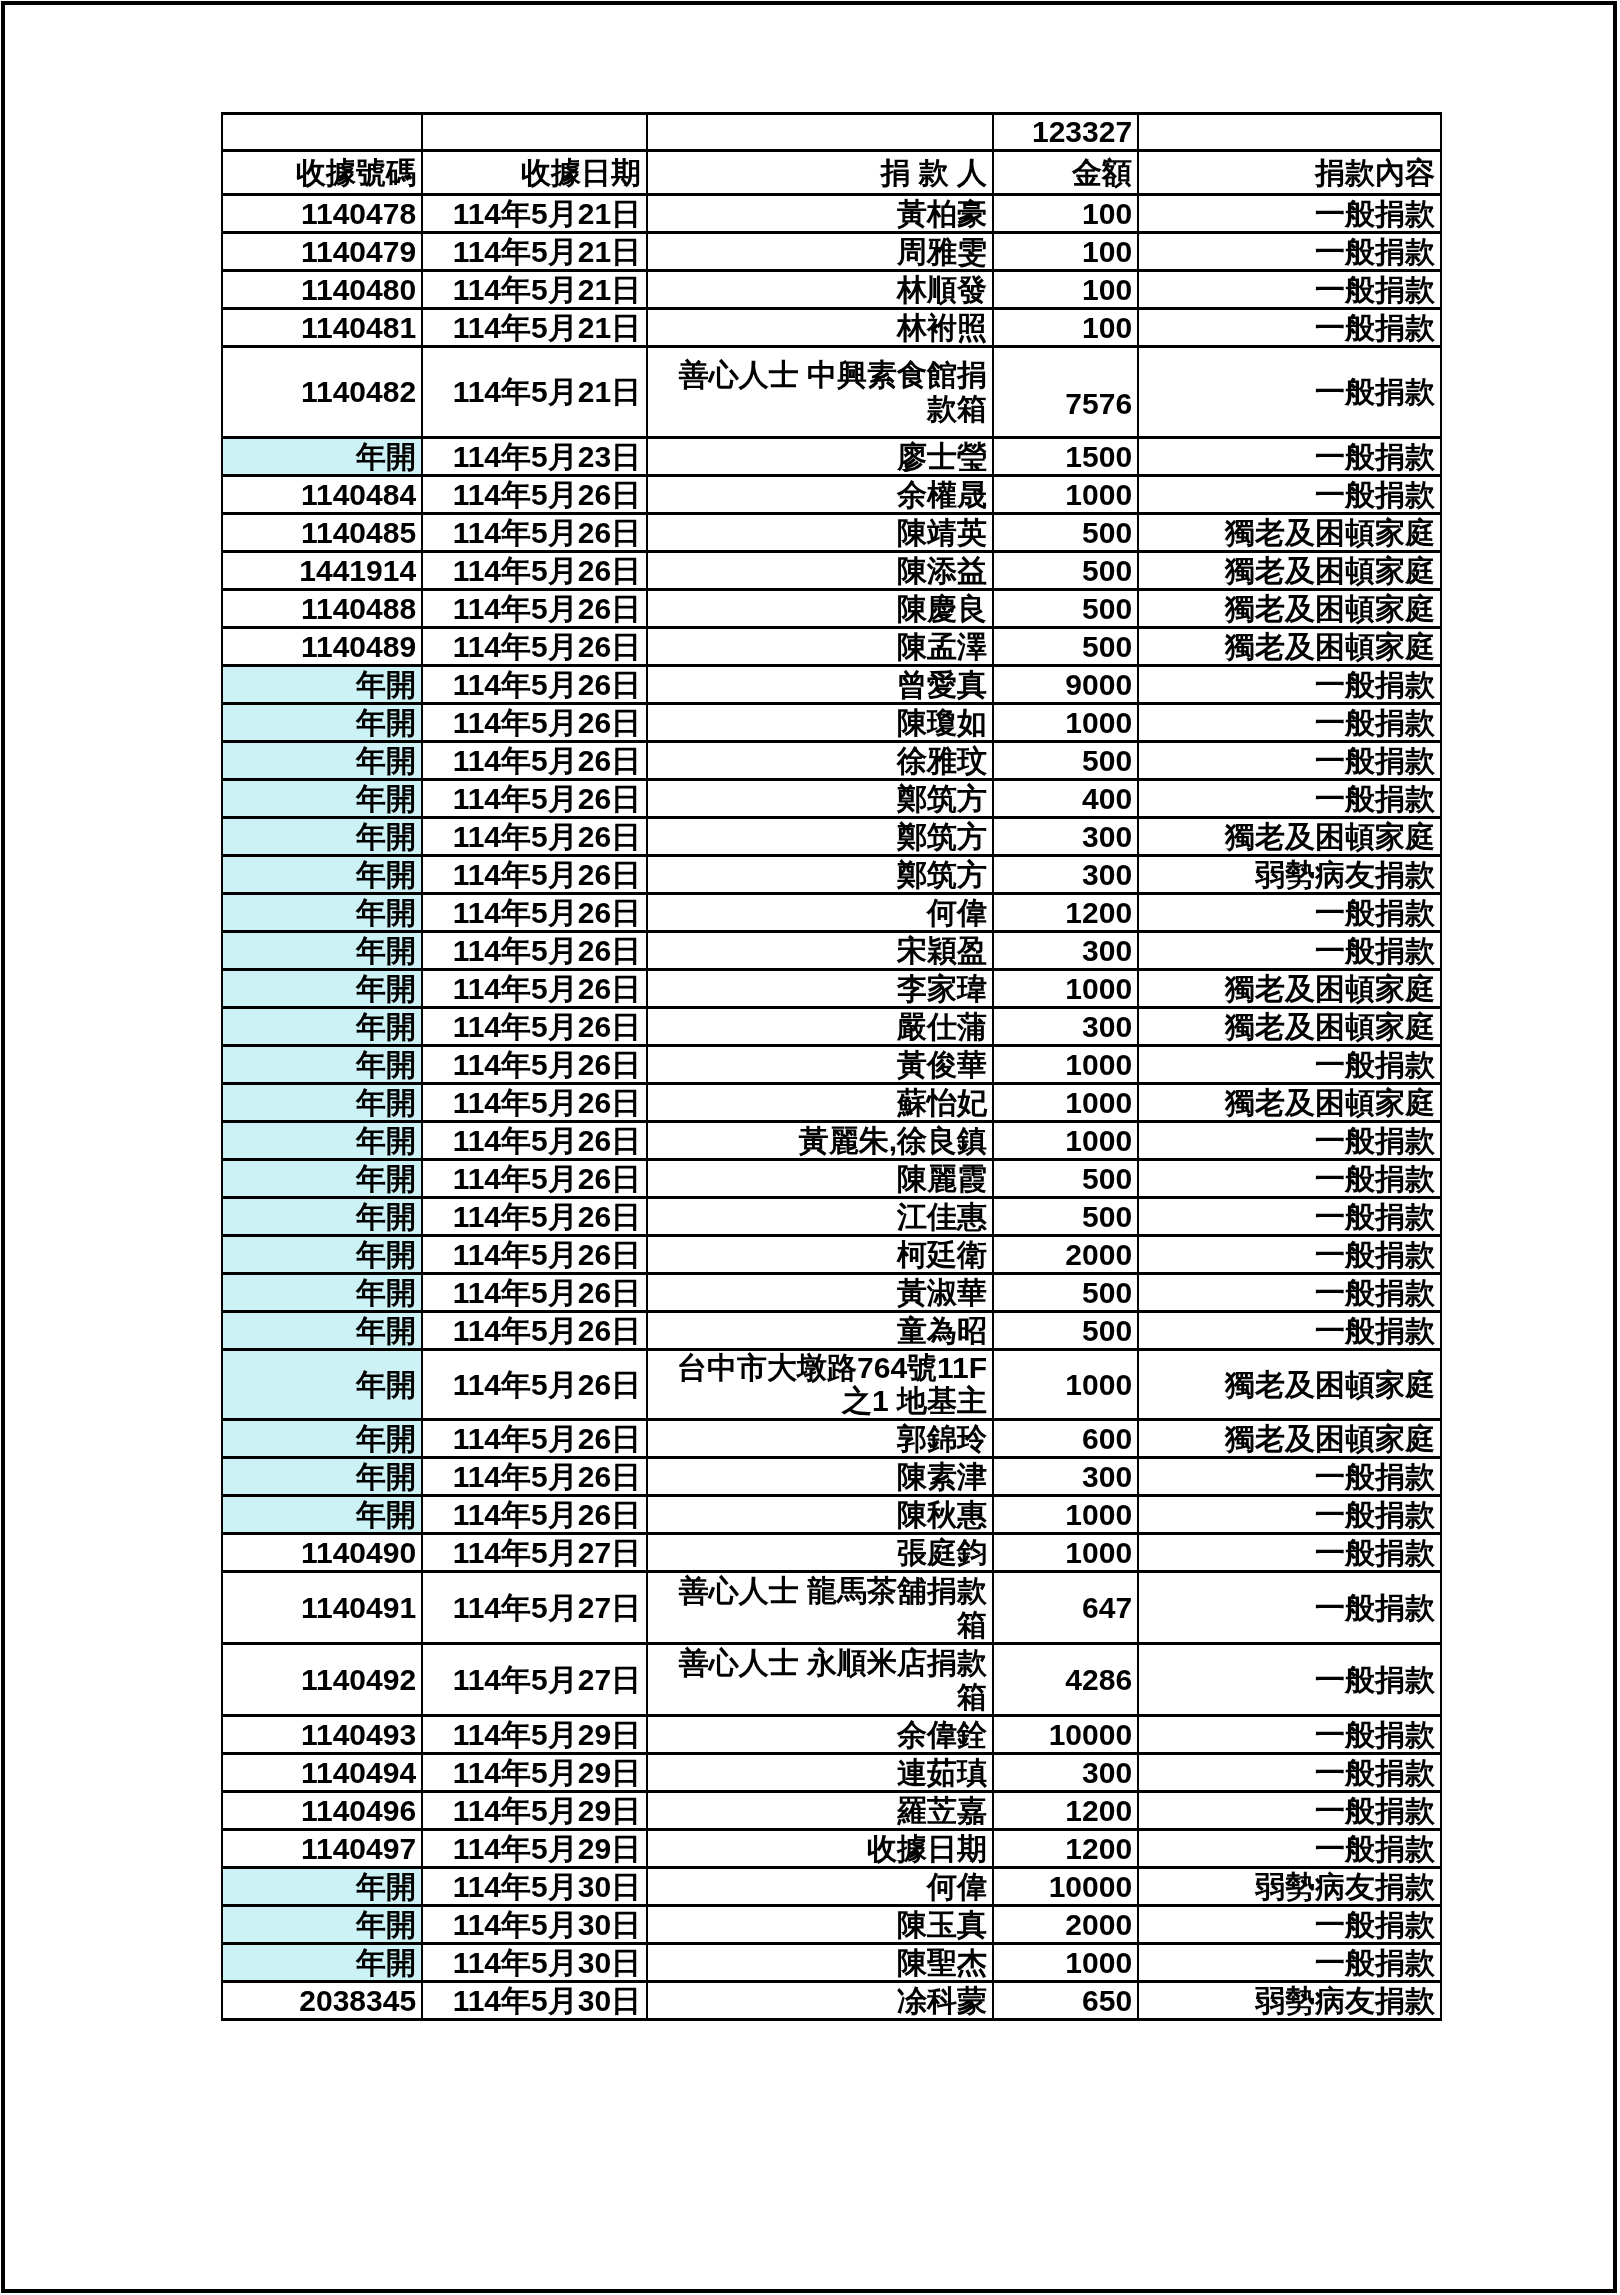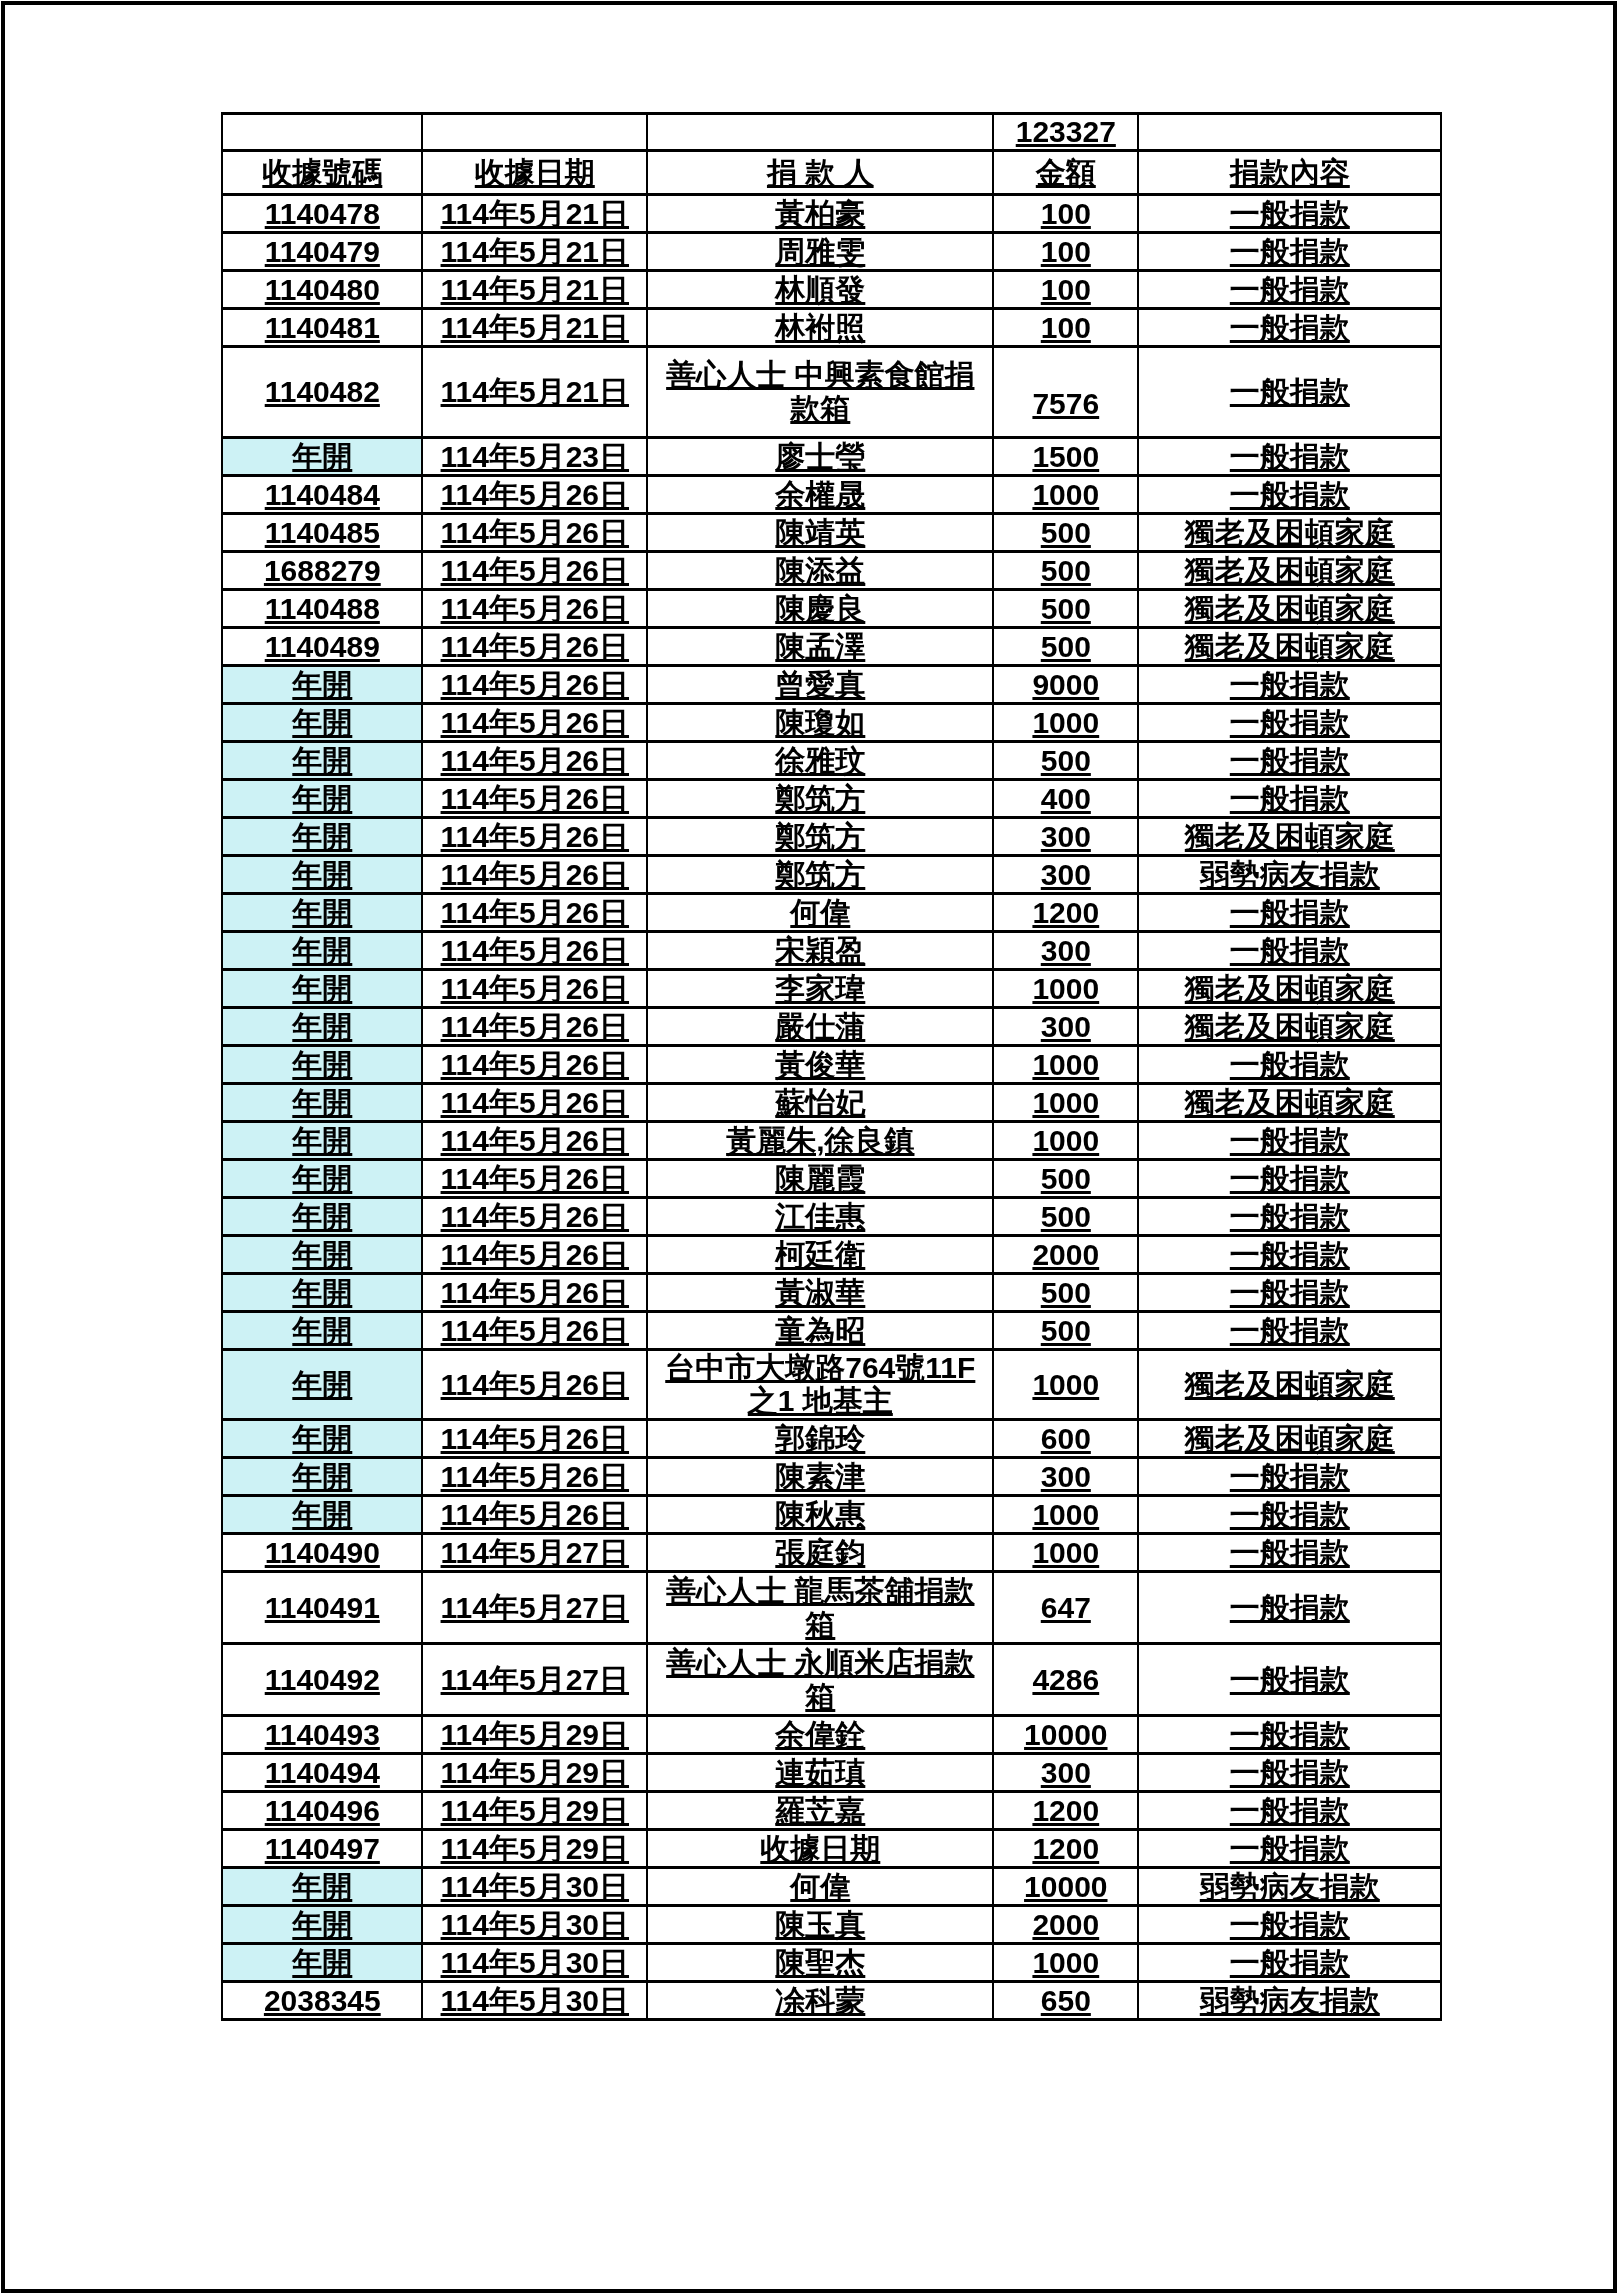--- a/index.html
+++ b/index.html
@@ -10,22 +10,21 @@
     font-family:"Liberation Sans","DejaVu Sans",sans-serif;
     font-weight:bold;color:#000;
   }
   .page-frame{
     position:absolute;left:1.3px;top:1.3px;width:1608px;height:2284px;
     border:4.6px solid #000;
   }
   table.donations{
     position:absolute;left:216px;top:107px;width:1219px;
     border-collapse:collapse;table-layout:fixed;
-    text-align:center;
-    text-decoration:underline;
+    text-align:right;
   }
   col.c-receipt{width:200px}
   col.c-date{width:225px}
   col.c-donor{width:346px}
   col.c-amount{width:145px}
   col.c-content{width:303px}
   td,th{
     border:2.6px solid #000;
     border-top-width:3.3px;border-bottom-width:3.3px;
     padding:0 5.2px;
@@ -121,21 +120,21 @@
           <td>一般捐款</td>
         </tr>
         <tr>
           <td>1140485</td>
           <td>114年5月26日</td>
           <td>陳靖英</td>
           <td class="amount">500</td>
           <td>獨老及困頓家庭</td>
         </tr>
         <tr>
-          <td>1688279</td>
+          <td>1441914</td>
           <td>114年5月26日</td>
           <td>陳添益</td>
           <td class="amount">500</td>
           <td>獨老及困頓家庭</td>
         </tr>
         <tr>
           <td>1140488</td>
           <td>114年5月26日</td>
           <td>陳慶良</td>
           <td class="amount">500</td>

